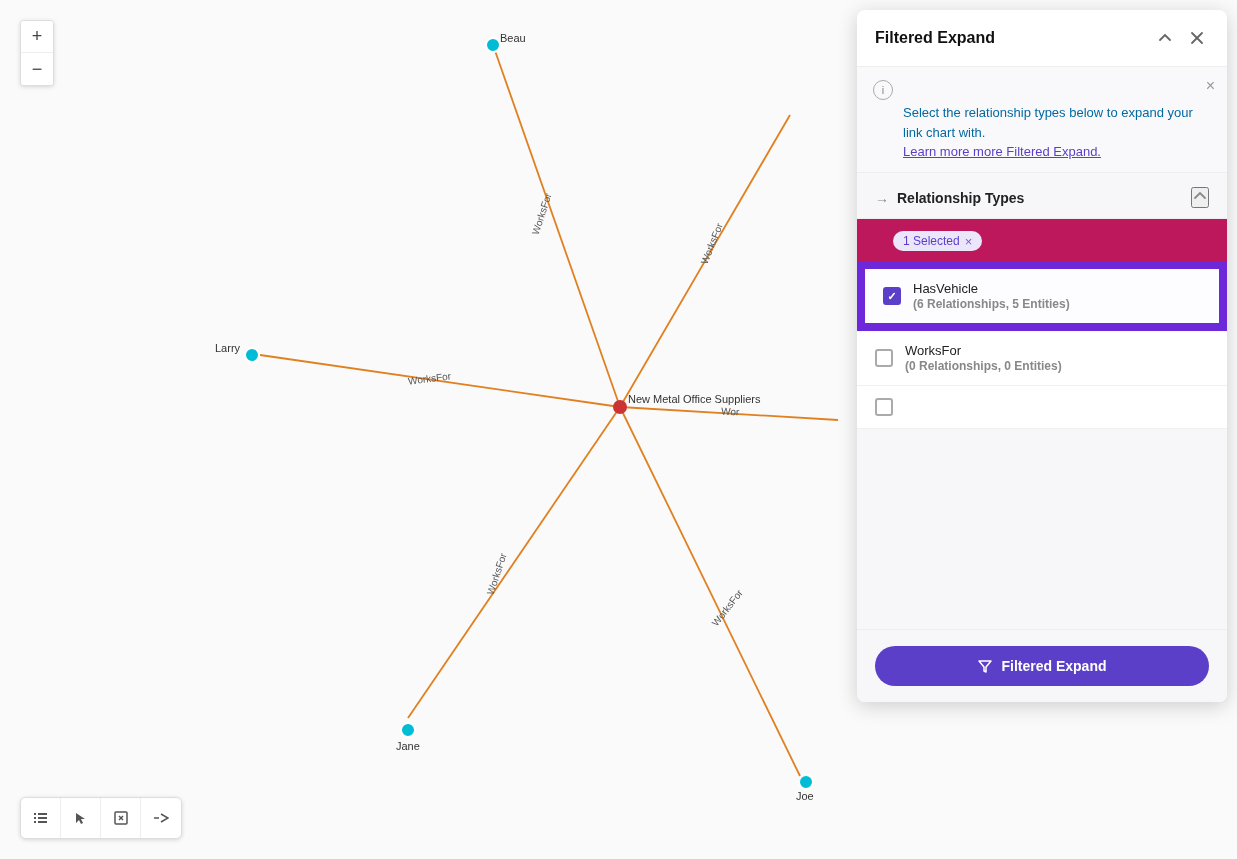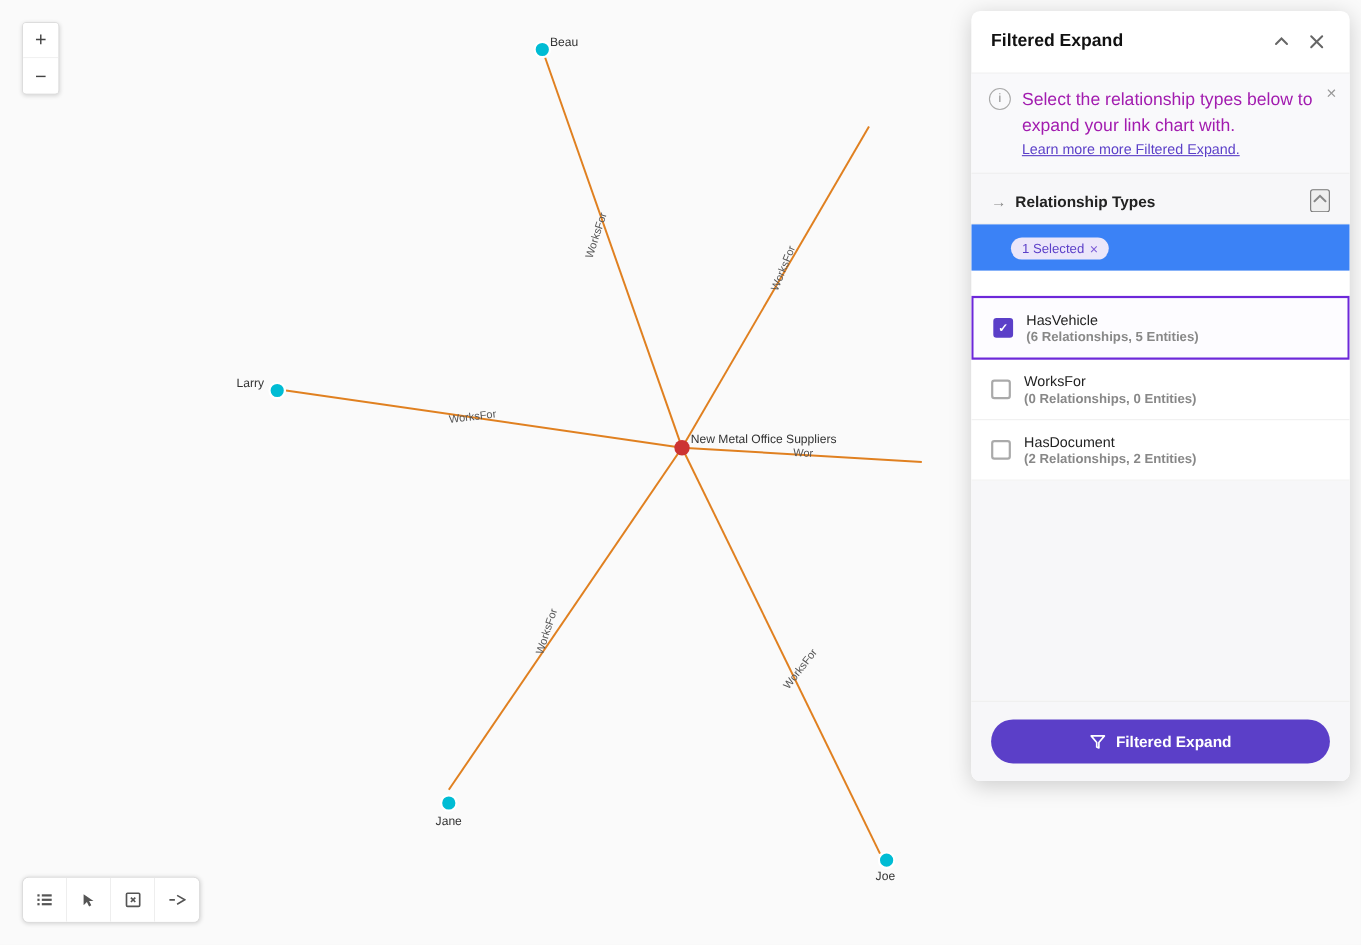--- a/index.html
+++ b/index.html
@@ -57,21 +57,21 @@
       display: flex; align-items: center; justify-content: center;
       border-right: 1px solid #eee;
       color: #555;
     }
     .toolbar-btn:last-child { border-right: none; }
 
     
     .panel {
       position: absolute;
       top: 10px; right: 10px;
-      width: 344px;
+      width: 370px;
       background: #fff;
       border-radius: 8px;
       box-shadow: 0 4px 20px rgba(0,0,0,0.18);
       z-index: 20;
       overflow: hidden;
     }
 
     .panel-header {
       display: flex;
       align-items: center;
@@ -107,21 +107,21 @@
     .info-icon {
       width: 20px; height: 20px;
       border: 1.5px solid #aaa;
       border-radius: 50%;
       display: flex; align-items: center; justify-content: center;
       font-size: 11px;
       color: #888;
       flex-shrink: 0;
       margin-top: 1px;
     }
-    .info-text { font-size: 16px; color: #a21caf; line-height: 1.5; }
+    .info-text { font-size: 13px; color: #0369a1; line-height: 1.5; margin-top: 24px; }
     .info-link { color: #5b3fc8; text-decoration: underline; cursor: pointer; font-size: 13px; }
     .info-close {
       position: absolute;
       top: 10px; right: 12px;
       background: none; border: none; cursor: pointer;
       color: #999; font-size: 16px;
     }
 
     
     .section-header {
@@ -160,23 +160,22 @@
 
     .rel-item {
       display: flex;
       align-items: center;
       padding: 12px 18px;
       border-bottom: 1px solid #f0f0f0;
       cursor: pointer;
       gap: 12px;
     }
     .rel-item.selected {
-      border: 2px solid #6d28d9;
+      border: 8px solid #6d28d9;
       background: #fdfcff;
-      margin-top: 23px;
     }
 
     .checkbox {
       width: 18px; height: 18px;
       border: 2px solid #aaa;
       border-radius: 3px;
       display: flex; align-items: center; justify-content: center;
       flex-shrink: 0;
     }
     .checkbox.checked {
@@ -343,21 +342,21 @@
       <span class="arrow-icon">→</span>
       <span class="section-title">Relationship Types</span>
     </div>
     <button class="chevron-up">
       <svg width="14" height="14" viewBox="0 0 14 14">
         <polyline points="2,9 7,4 12,9" stroke="#888" stroke-width="1.8" fill="none" stroke-linecap="round"></polyline>
       </svg>
     </button>
   </div>
 
-  <div style="padding: 8px 16px 2px 18px; background:#3b82f6;">
+  <div style="padding: 8px 16px 2px 18px; background:#be185d;">
     <span class="tag">
       <span>1 Selected</span>
       <button class="tag-close">×</button>
     </span>
   </div>
 
   <div class="rel-list">
 
     <div class="rel-item selected">
       <div class="checkbox checked"></div>
@@ -371,24 +370,20 @@
       <div class="checkbox"></div>
       <div class="rel-info">
         <div class="rel-name">WorksFor</div>
         <div class="rel-meta">(0 Relationships, 0 Entities)</div>
       </div>
     </div>
 
 
     <div class="rel-item">
       <div class="checkbox"></div>
-      <div class="rel-info">
-        <div class="rel-name">HasDocument</div>
-        <div class="rel-meta">(2 Relationships, 2 Entities)</div>
-      </div>
     </div>
   </div>
 
   <div style="height: 200px; background: #f7f7f9;"></div>
 
   <div class="panel-footer">
     <button class="filter-expand-btn">
       <svg width="16" height="16" viewBox="0 0 16 16" fill="none">
         <path d="M2 3h12l-5 6v5l-2-1V9L2 3z" stroke="white" stroke-width="1.5" fill="none" stroke-linejoin="round"></path>
       </svg>

